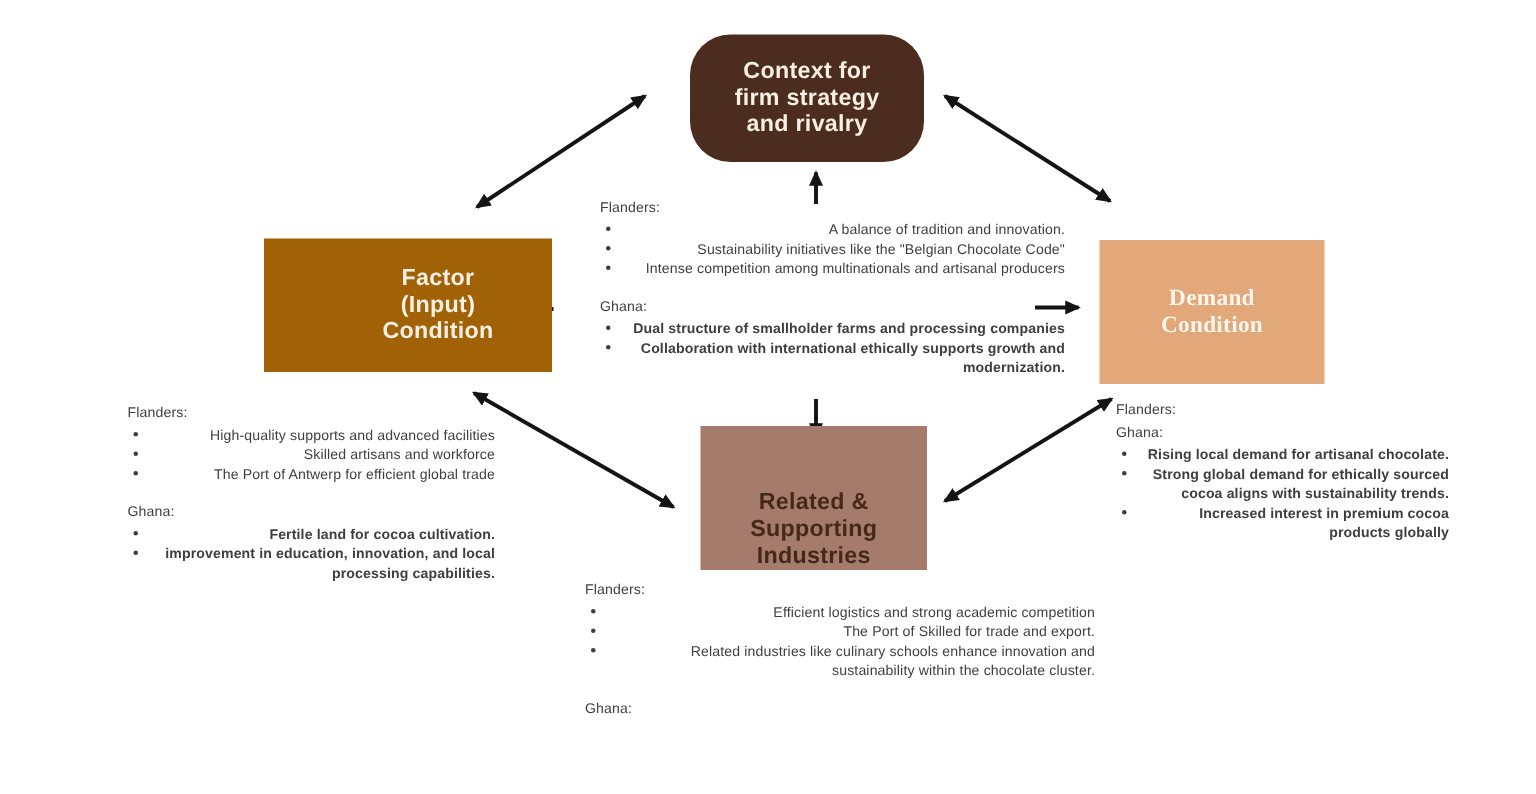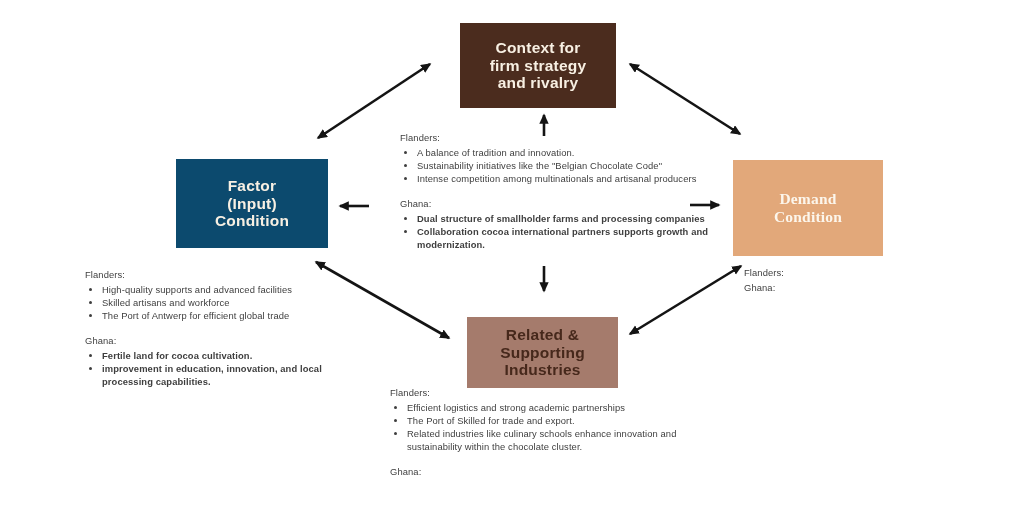--- a/index.html
+++ b/index.html
@@ -20,40 +20,40 @@
     justify-content: center;
     text-align: center;
   }
   .node .node-title {
     font-weight: 700;
     font-size: 15.5px;
     line-height: 1.16;
     white-space: pre-line;
     letter-spacing: 0.2px;
   }
-  #node-context { left: 460px; top: 23px;  width: 156px; height: 85px; }
+  #node-context { left: 460px; top: 23px;  width: 156px; height: 85px; border-radius: 27px; }
   #node-factor  { left: 176px; top: 159px; width: 152px; height: 89px; }
   #node-demand  { left: 733px; top: 160px; width: 150px; height: 96px; font-family: Liberation Serif, serif; }
-  #node-related { left: 467px; top: 317px; width: 151px; height: 71px; }
+  #node-related { left: 467px; top: 284px; width: 151px; height: 96px; align-items: flex-end; }
 
   .notes {
     position: absolute;
     color: var(--text-color);
     font-size: 9.4px;
     line-height: 13px;
     letter-spacing: 0.1px;
   }
   .notes .country-label { margin: 0 0 2px 0; }
   .notes ul {
     margin: 0 0 12px 0;
     padding: 0 0 0 17px;
     list-style: disc outside;
   }
   .notes ul:last-child { margin-bottom: 0; font-weight: bold; }
-  .notes li { margin: 0; }
+  .notes li { margin: 0; text-align: right; }
   #notes-context { left: 400px; top: 131px; width: 310px; }
   #notes-factor  { left: 85px;  top: 268px; width: 245px; }
   #notes-demand  { left: 744px; top: 266px; width: 222px; }
   #notes-related { left: 390px; top: 386px; width: 340px; }
 
   #arrow-layer {
     position: absolute;
     left: 0; top: 0;
     width: 1024px; height: 529px;
     pointer-events: none;
@@ -81,21 +81,21 @@
     <line class="arrow" x1="316" y1="262" x2="449" y2="338" marker-start="url(#arrowhead)" marker-end="url(#arrowhead)"></line>
     <line class="arrow" x1="741" y1="266" x2="630" y2="334" marker-start="url(#arrowhead)" marker-end="url(#arrowhead)"></line>
   </svg>
 
   <div id="node-context" class="node" style="background-color: rgb(75, 44, 30); color: rgb(248, 240, 227);">
     <div class="node-title">Context for
 firm strategy
 and rivalry</div>
   </div>
 
-  <div id="node-factor" class="node" style="background-color: #0c4a6e; color: rgb(248, 240, 227);">
+  <div id="node-factor" class="node" style="background-color: #a16207; color: rgb(248, 240, 227); padding-left: 40px;">
     <div class="node-title">Factor
 (Input)
 Condition</div>
   </div>
 
   <div id="node-demand" class="node" style="background-color: rgb(226, 168, 122); color: rgb(252, 246, 236);">
     <div class="node-title">Demand
 Condition</div>
   </div>
 
@@ -108,46 +108,51 @@
   <div id="notes-context" class="notes">
     <div class="country-label">Flanders:</div>
     <ul>
         <li>A balance of tradition and innovation.</li>
         <li>Sustainability initiatives like the "Belgian Chocolate Code"</li>
         <li>Intense competition among multinationals and artisanal producers</li>
       </ul>
     <div class="country-label">Ghana:</div>
     <ul>
         <li>Dual structure of smallholder farms and processing companies</li>
-        <li>Collaboration cocoa international partners supports growth and modernization.</li>
+        <li>Collaboration with international ethically supports growth and modernization.</li>
       </ul>
   </div>
 
   <div id="notes-factor" class="notes">
     <div class="country-label">Flanders:</div>
     <ul>
         <li>High-quality supports and advanced facilities</li>
         <li>Skilled artisans and workforce</li>
         <li>The Port of Antwerp for efficient global trade</li>
       </ul>
     <div class="country-label">Ghana:</div>
     <ul>
         <li>Fertile land for cocoa cultivation.</li>
         <li>improvement in education, innovation, and local processing capabilities.</li>
       </ul>
   </div>
 
   <div id="notes-demand" class="notes">
     <div class="country-label">Flanders:</div>
     <div class="country-label">Ghana:</div>
+    <ul>
+        <li>Rising local demand for artisanal chocolate.</li>
+        <li>Strong global demand for ethically sourced cocoa aligns with sustainability trends.</li>
+        <li>Increased interest in premium cocoa products globally</li>
+      </ul>
   </div>
 
   <div id="notes-related" class="notes">
     <div class="country-label">Flanders:</div>
     <ul>
-        <li>Efficient logistics and strong academic partnerships</li>
+        <li>Efficient logistics and strong academic competition</li>
         <li>The Port of Skilled for trade and export.</li>
         <li>Related industries like culinary schools enhance innovation and sustainability within the chocolate cluster.</li>
       </ul>
     <div class="country-label">Ghana:</div>
   </div>
 
 </div>
 
 </body></html>

